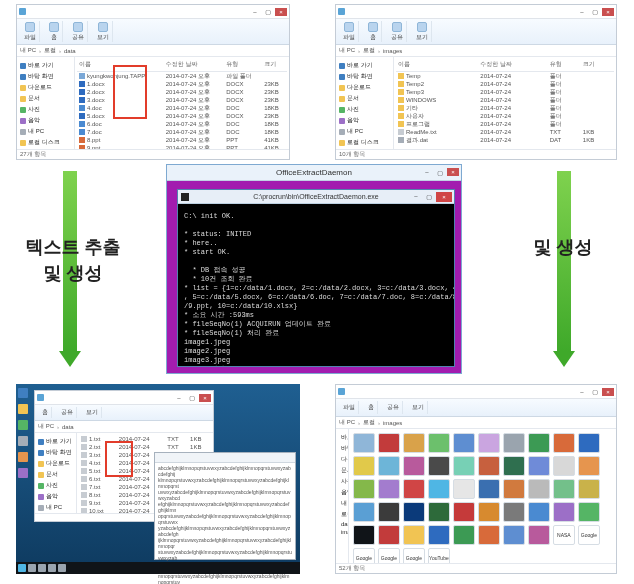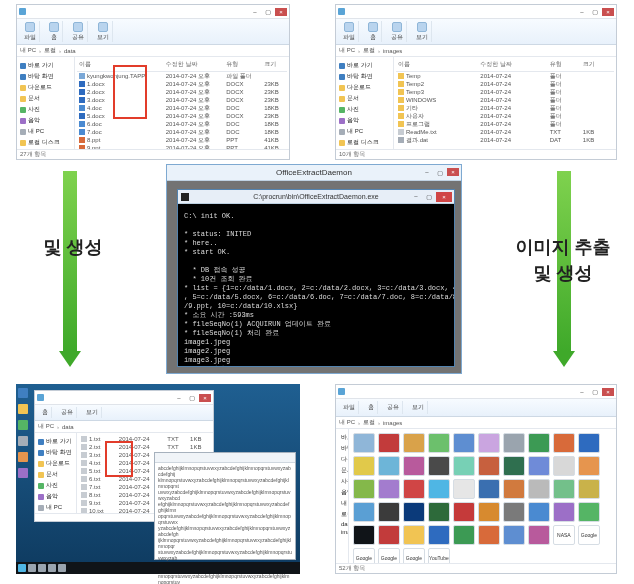--- a/index.html
+++ b/index.html
@@ -74,21 +74,21 @@
   .ico-doc { background:#4a8ad1; }
   .ico-ppt { background:#d86a3a; }
   .ico-txt { background:#c7ccd2; }
   .ico-img { background:#7aa8d7; }
   .statusbar { height:10px; border-top:1px solid #e4e8ee; font-size:6px; color:#666; padding:0 3px; display:flex; align-items:center;}
   .red-box { position:absolute; border:2px solid #e23c2a; pointer-events:none; }
 
   
   .console-outer {
     position:absolute; left:166px; top:164px; width:296px; height:210px;
-    border:1px solid #7ea9d1; background:#737373;
+    border:1px solid #7ea9d1; background:#a21caf;
   }
   .console-title {
     height:16px; background:#eaf2fa; border-bottom:1px solid #bfd2e3;
     display:flex; align-items:center; justify-content:center;
     font-size:8px; color:#2f2f2f; position:relative;
   }
   .console-title .win-btns { position:absolute; right:2px; top:3px; }
   .console-inner {
     position:absolute; left:10px; top:24px; right:6px; bottom:6px;
     border:1px solid #5383af; background:#fff;
@@ -456,24 +456,24 @@
 <div class="arrow" style="left:59px; top:171px; height:196px;">
   <div class="shaft"></div>
     <div class="head"></div>
 </div>
 <div class="arrow" style="left:553px; top:171px; height:196px;">
   <div class="shaft"></div>
     <div class="head"></div>
 </div>
 
 <div class="caption" style="left:4px; top:234px; width:138px;">
+  <div>텍스트 추출</div>
   <div>및 생성</div>
 </div>
 <div class="caption" style="left:494px; top:234px; width:138px;">
-  <div>이미지 추출</div>
   <div>및 생성</div>
 </div>
 
 <div class="console-outer">
   <div class="console-title">
     <span>OfficeExtractDaemon</span>
     <div class="win-btns">
       <span class="win-btn">–</span>
       <span class="win-btn">▢</span>
       <span class="win-btn close">×</span>

